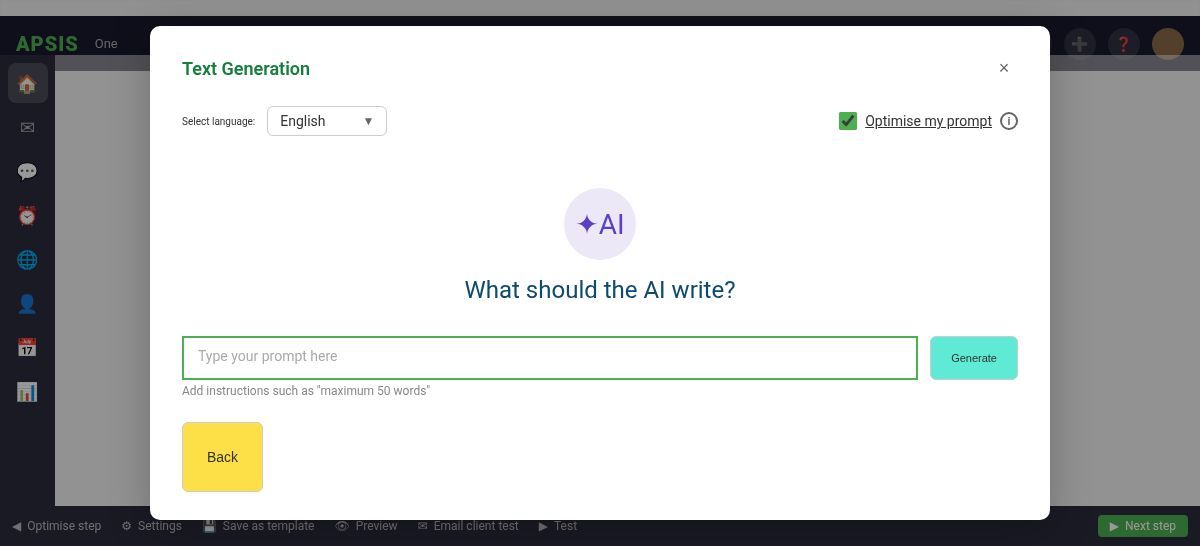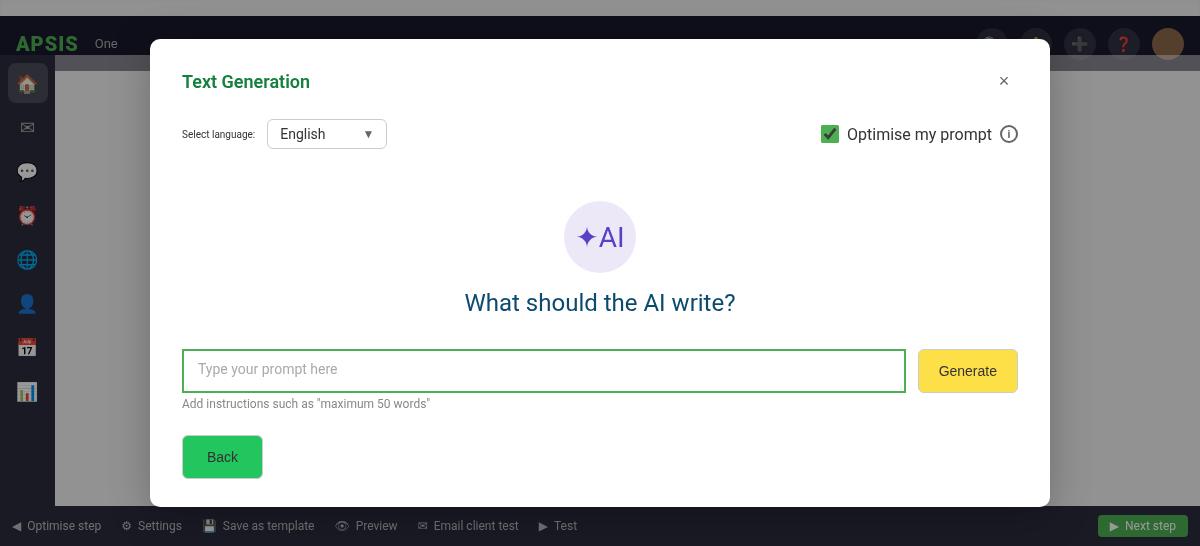--- a/index.html
+++ b/index.html
@@ -215,22 +215,23 @@
       margin-left: auto;
     }
 
     .optimise-checkbox {
       width: 18px; height: 18px;
       accent-color: #4caf50;
       cursor: pointer;
     }
 
     .optimise-label {
-      font-size: 16px;
+      font-size: 14px;
       color: #333;
+      text-decoration: underline;
     }
 
     .info-icon {
       width: 18px; height: 18px;
       border: 2px solid #666;
       border-radius: 50%;
       display: flex; align-items: center; justify-content: center;
       color: #666;
       font-size: 11px;
       font-weight: bold;
@@ -285,43 +286,43 @@
       color: #999;
       outline: none;
       resize: none;
       height: 44px;
       font-family: inherit;
     }
 
     .prompt-input::placeholder { color: #aaa; }
 
     .generate-btn {
-      background: #fde047;
+      background: #5eead4;
       border: 1px solid #ccc;
       border-radius: 6px;
       padding: 10px 20px;
-      font-size: 14px;
+      font-size: 11px;
       color: #333;
       cursor: pointer;
       white-space: nowrap;
       height: 44px;
     }
 
     .prompt-hint {
       font-size: 12px;
       color: #888;
       margin-bottom: 24px;
     }
 
     
     .back-btn {
-      background: #22c55e;
+      background: #fde047;
       border: 1px solid #ccc;
       border-radius: 6px;
-      padding: 13px 24px;
+      padding: 26px 24px;
       font-size: 14px;
       color: #333;
       cursor: pointer;
     }
   </style>
 </head>
 <body>
 
 <div class="app-bg"></div>
 

